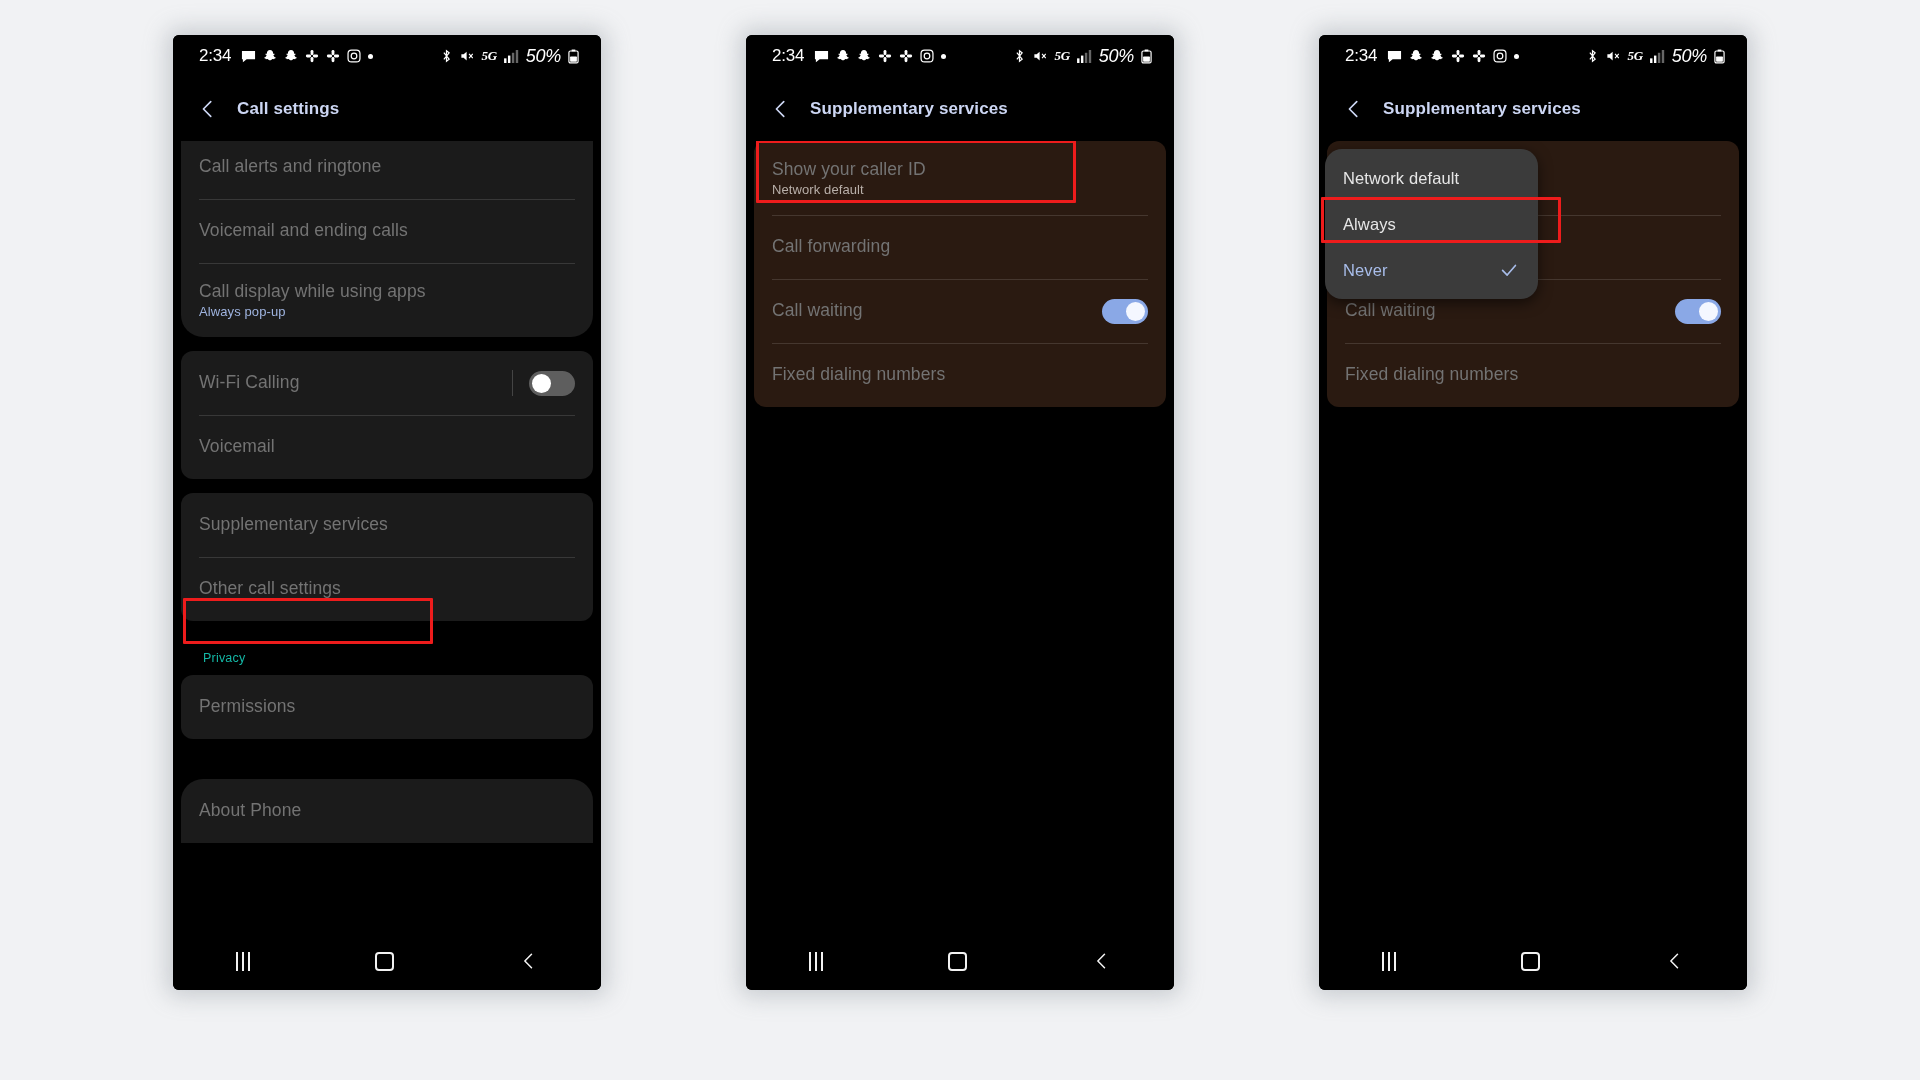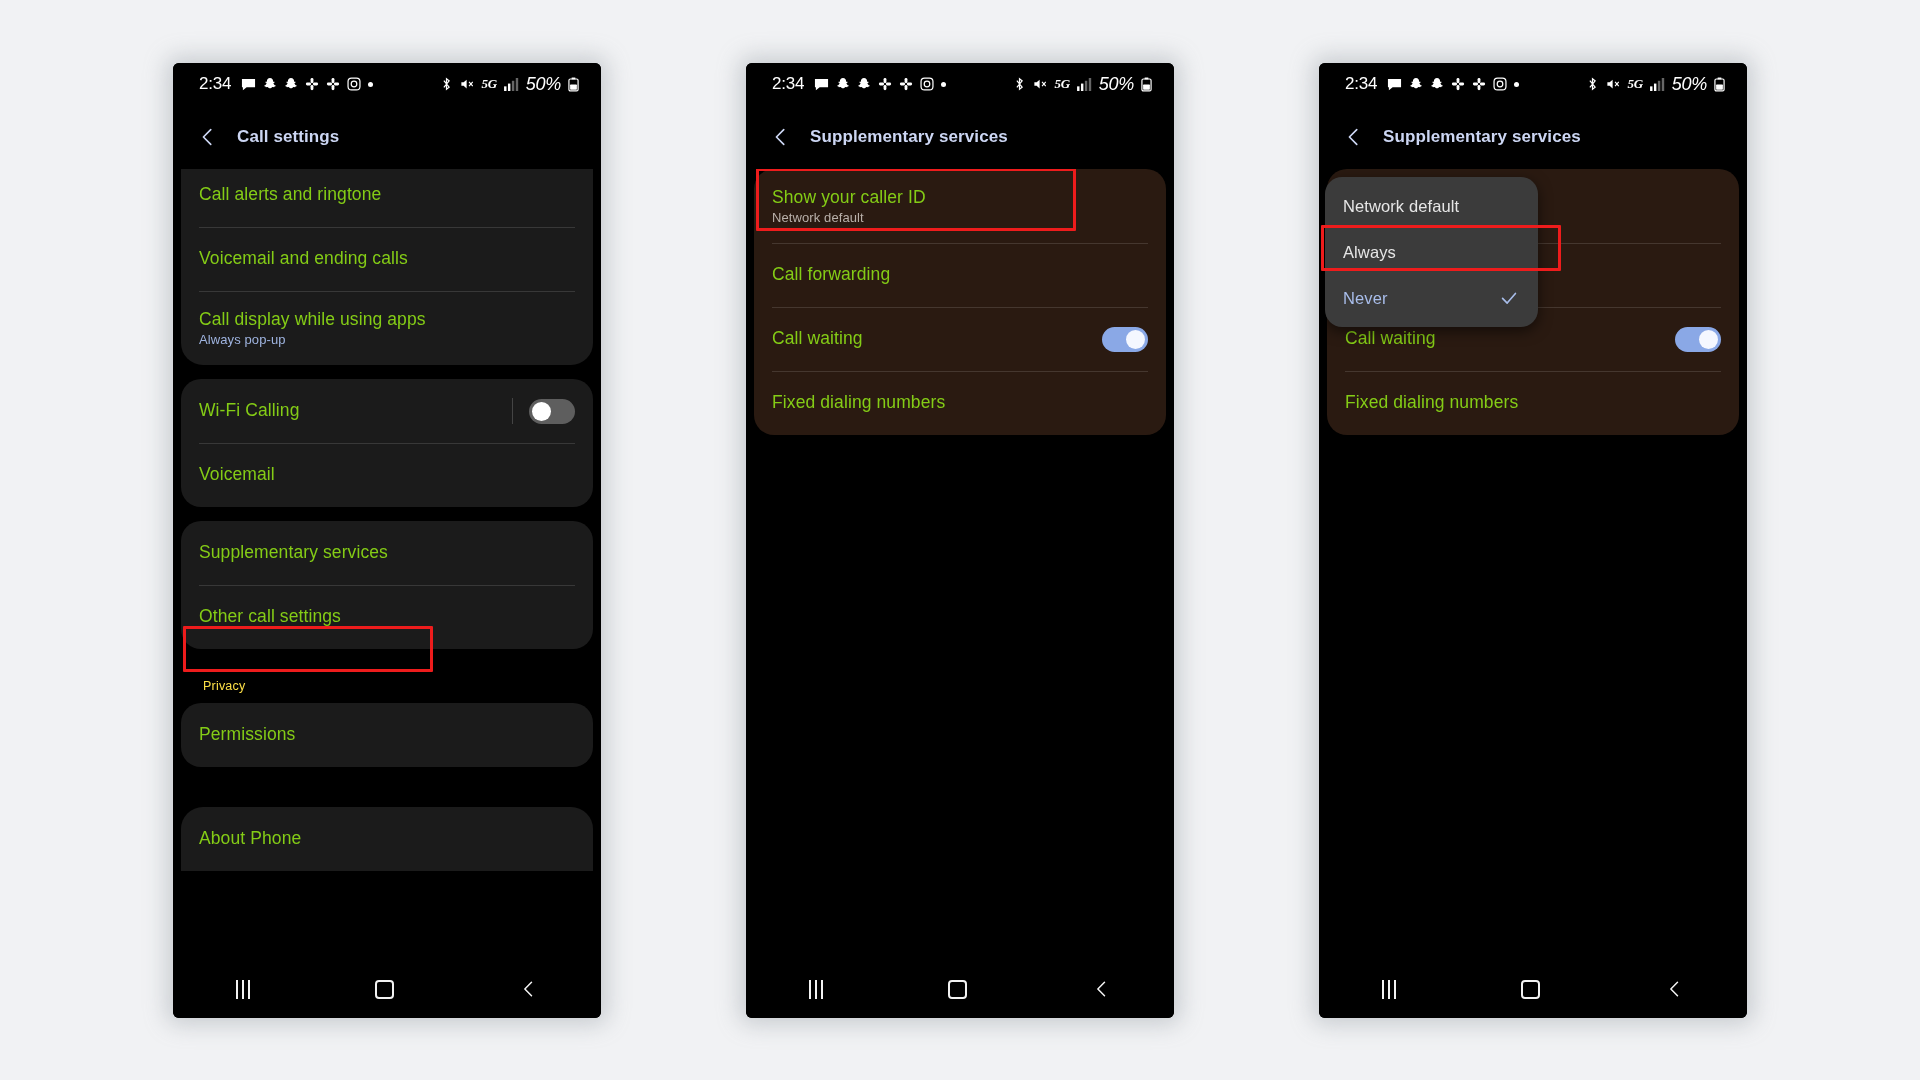--- a/index.html
+++ b/index.html
@@ -13,21 +13,21 @@
   }
 
   .board {
     position: relative;
     width: 1920px;
     height: 760px;
     display: flex;
     align-items: flex-start;
     justify-content: center;
     gap: 145px;
-    padding-top: 63px;
+    padding-top: 35px;
   }
 
   
   .phone {
     position: relative;
     width: 428px;
     height: 955px;
     background: #000000;
     border-radius: 6px;
     box-shadow: 0 0 22px 7px rgba(140,146,155,0.38);
@@ -96,21 +96,21 @@
     flex: 1 1 auto;
     position: relative;
     background: #000;
     padding: 0 8px;
     overflow: hidden;
   }
   .body.warm { background: #000; }
 
   .card {
     background: #1b1b1b;
-    border-radius: 20px;
+    border-radius: 12px;
     overflow: hidden;
     margin-bottom: 14px;
   }
   .card.warm { background: #2a1a11; }
   .card.topcut { border-radius: 0 0 22px 22px; margin-top: -6px; }
   .card.botcut { border-radius: 22px 22px 0 0; }
 
   .row {
     position: relative;
     min-height: 64px;
@@ -130,34 +130,34 @@
     content: "";
     position: absolute;
     top: 0; left: 18px; right: 18px;
     height: 1px;
     background: rgba(255,255,255,0.13);
   }
 
   .row-texts { display: flex; flex-direction: column; gap: 2px; flex: 1 1 auto; }
   .row-title {
     font-size: 17.5px;
-    color: #84cc16;
+    color: #737373;
     letter-spacing: 0.1px;
     line-height: 1.25;
   }
   .row-sub {
     font-size: 13px;
     color: #9fb4e0;
     letter-spacing: 0.1px;
   }
   .row-sub.dim { color: #b9b0aa; }
 
   .section-label {
     font-size: 12.5px;
-    color: #fde047;
+    color: #14b8a6;
     padding: 16px 0 10px 22px;
     letter-spacing: 0.2px;
   }
 
   
   .toggle {
     width: 46px; height: 25px;
     border-radius: 14px;
     position: relative;
     flex: 0 0 auto;

